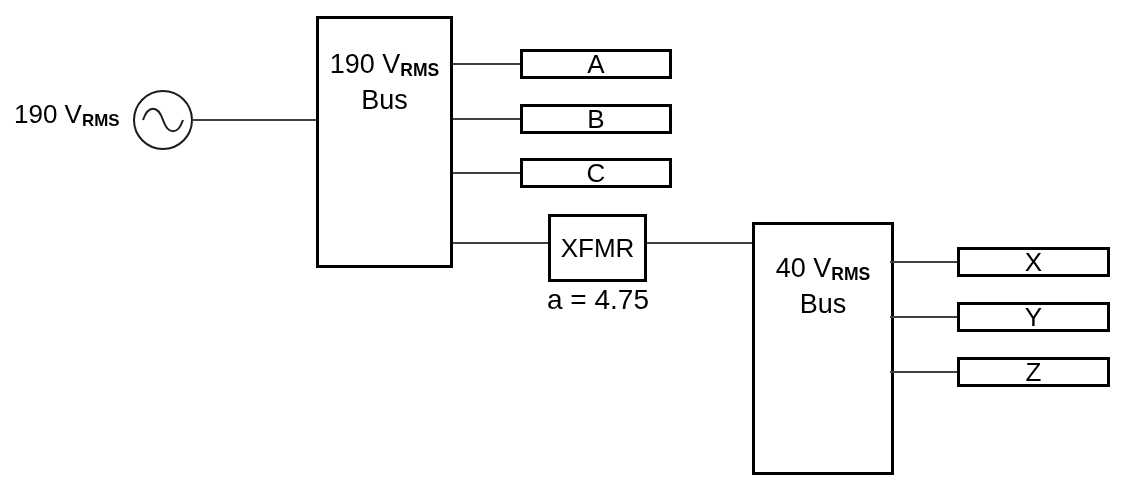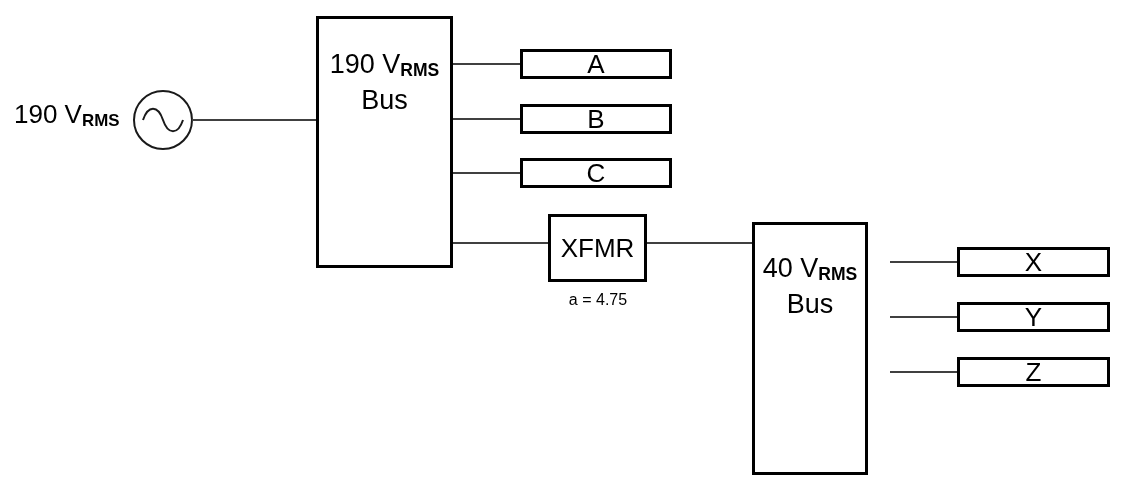--- a/index.html
+++ b/index.html
@@ -64,21 +64,21 @@
     align-items: center;
     justify-content: center;
     font-size: 26px;
   }
   .ratio-label {
     position: absolute;
     left: 523px;
     top: 287px;
     width: 150px;
     text-align: center;
-    font-size: 16px;
+    font-size: 28px;
     line-height: 26px;
     white-space: nowrap;
   }
   svg { display: block; }
 </style>
 </head>
 <body>
 
 <div class="stage">
 
@@ -116,21 +116,21 @@
 
   <div class="wire" style="left:453px; top:242px; width:95px;"></div>
 
   <div class="box xfmr-box">
     <span>XFMR</span>
   </div>
   <div class="ratio-label">a = 4.75</div>
 
   <div class="wire" style="left:647px; top:242px; width:105px;"></div>
 
-  <div class="box" style="left:752px; top:222px; width:116px; height:253px;">
+  <div class="box" style="left:752px; top:222px; width:142px; height:253px;">
     <div class="bus-label" style="top:28px;">
       <div><span>40 V</span><span class="sub">RMS</span></div>
       <div>Bus</div>
     </div>
   </div>
 
   <div class="wire" style="left:890px; top:261px; width:67px;"></div>
   <div class="wire" style="left:890px; top:316px; width:67px;"></div>
   <div class="wire" style="left:890px; top:371px; width:67px;"></div>
 

